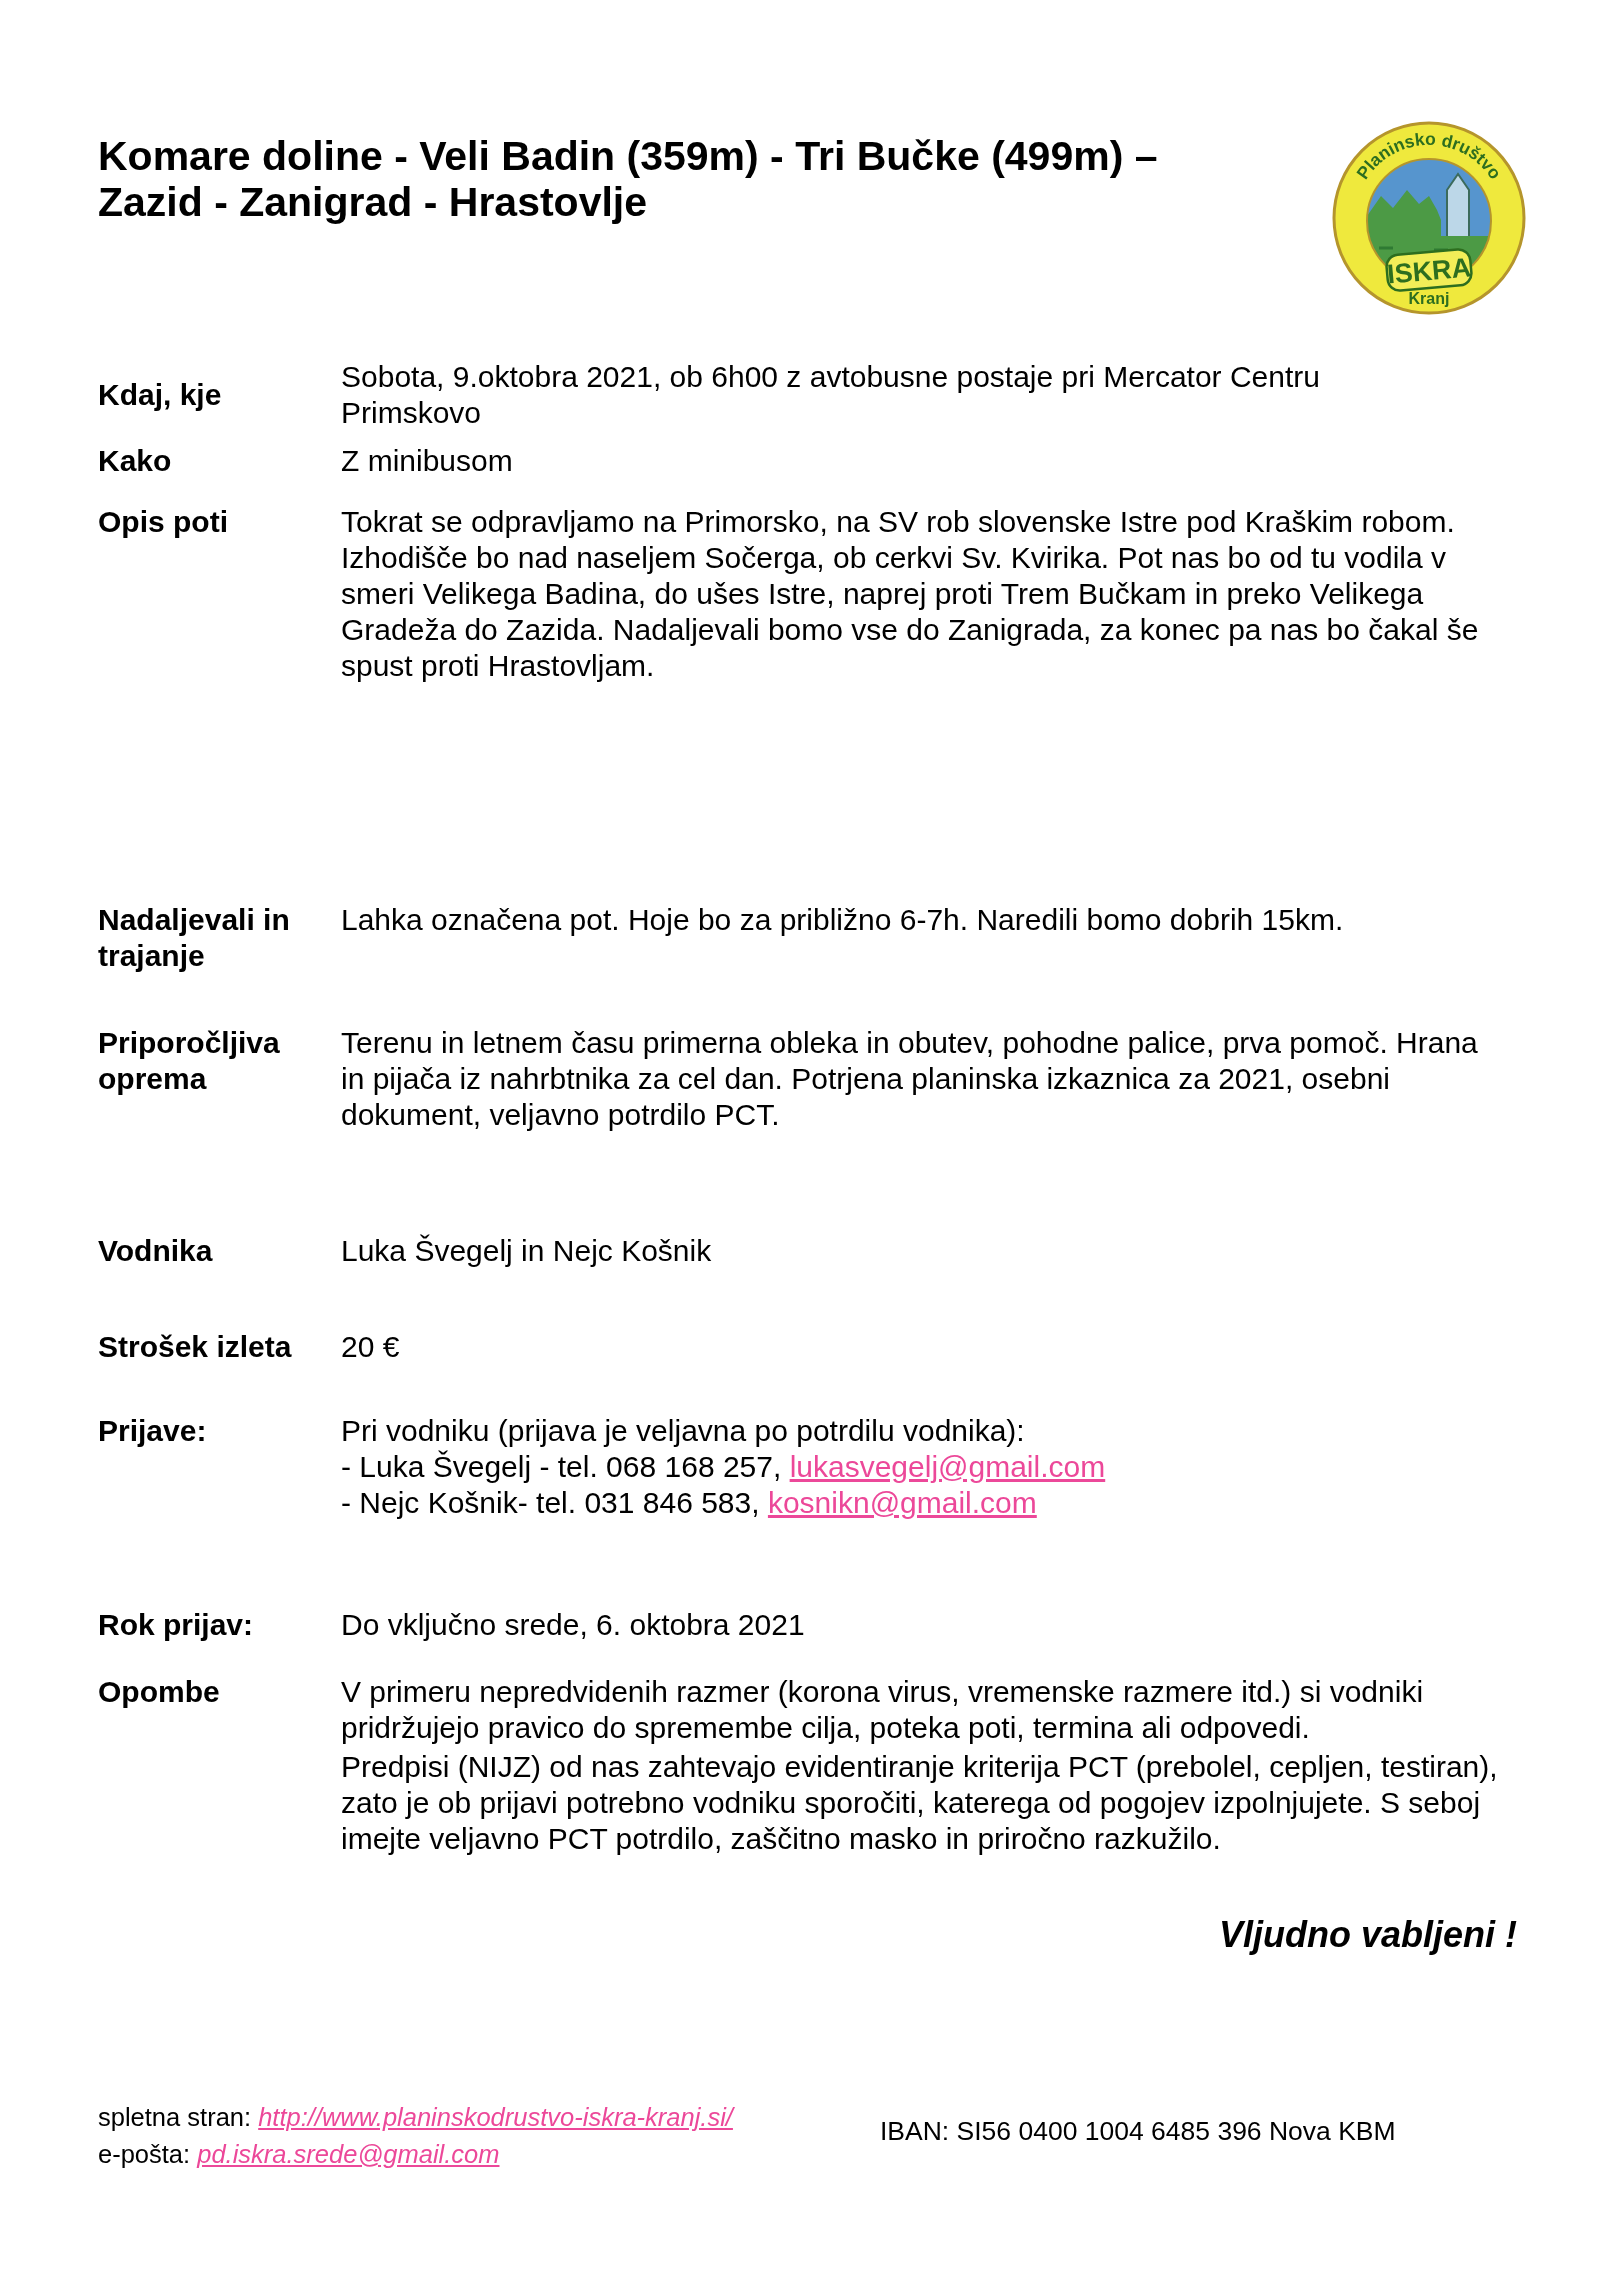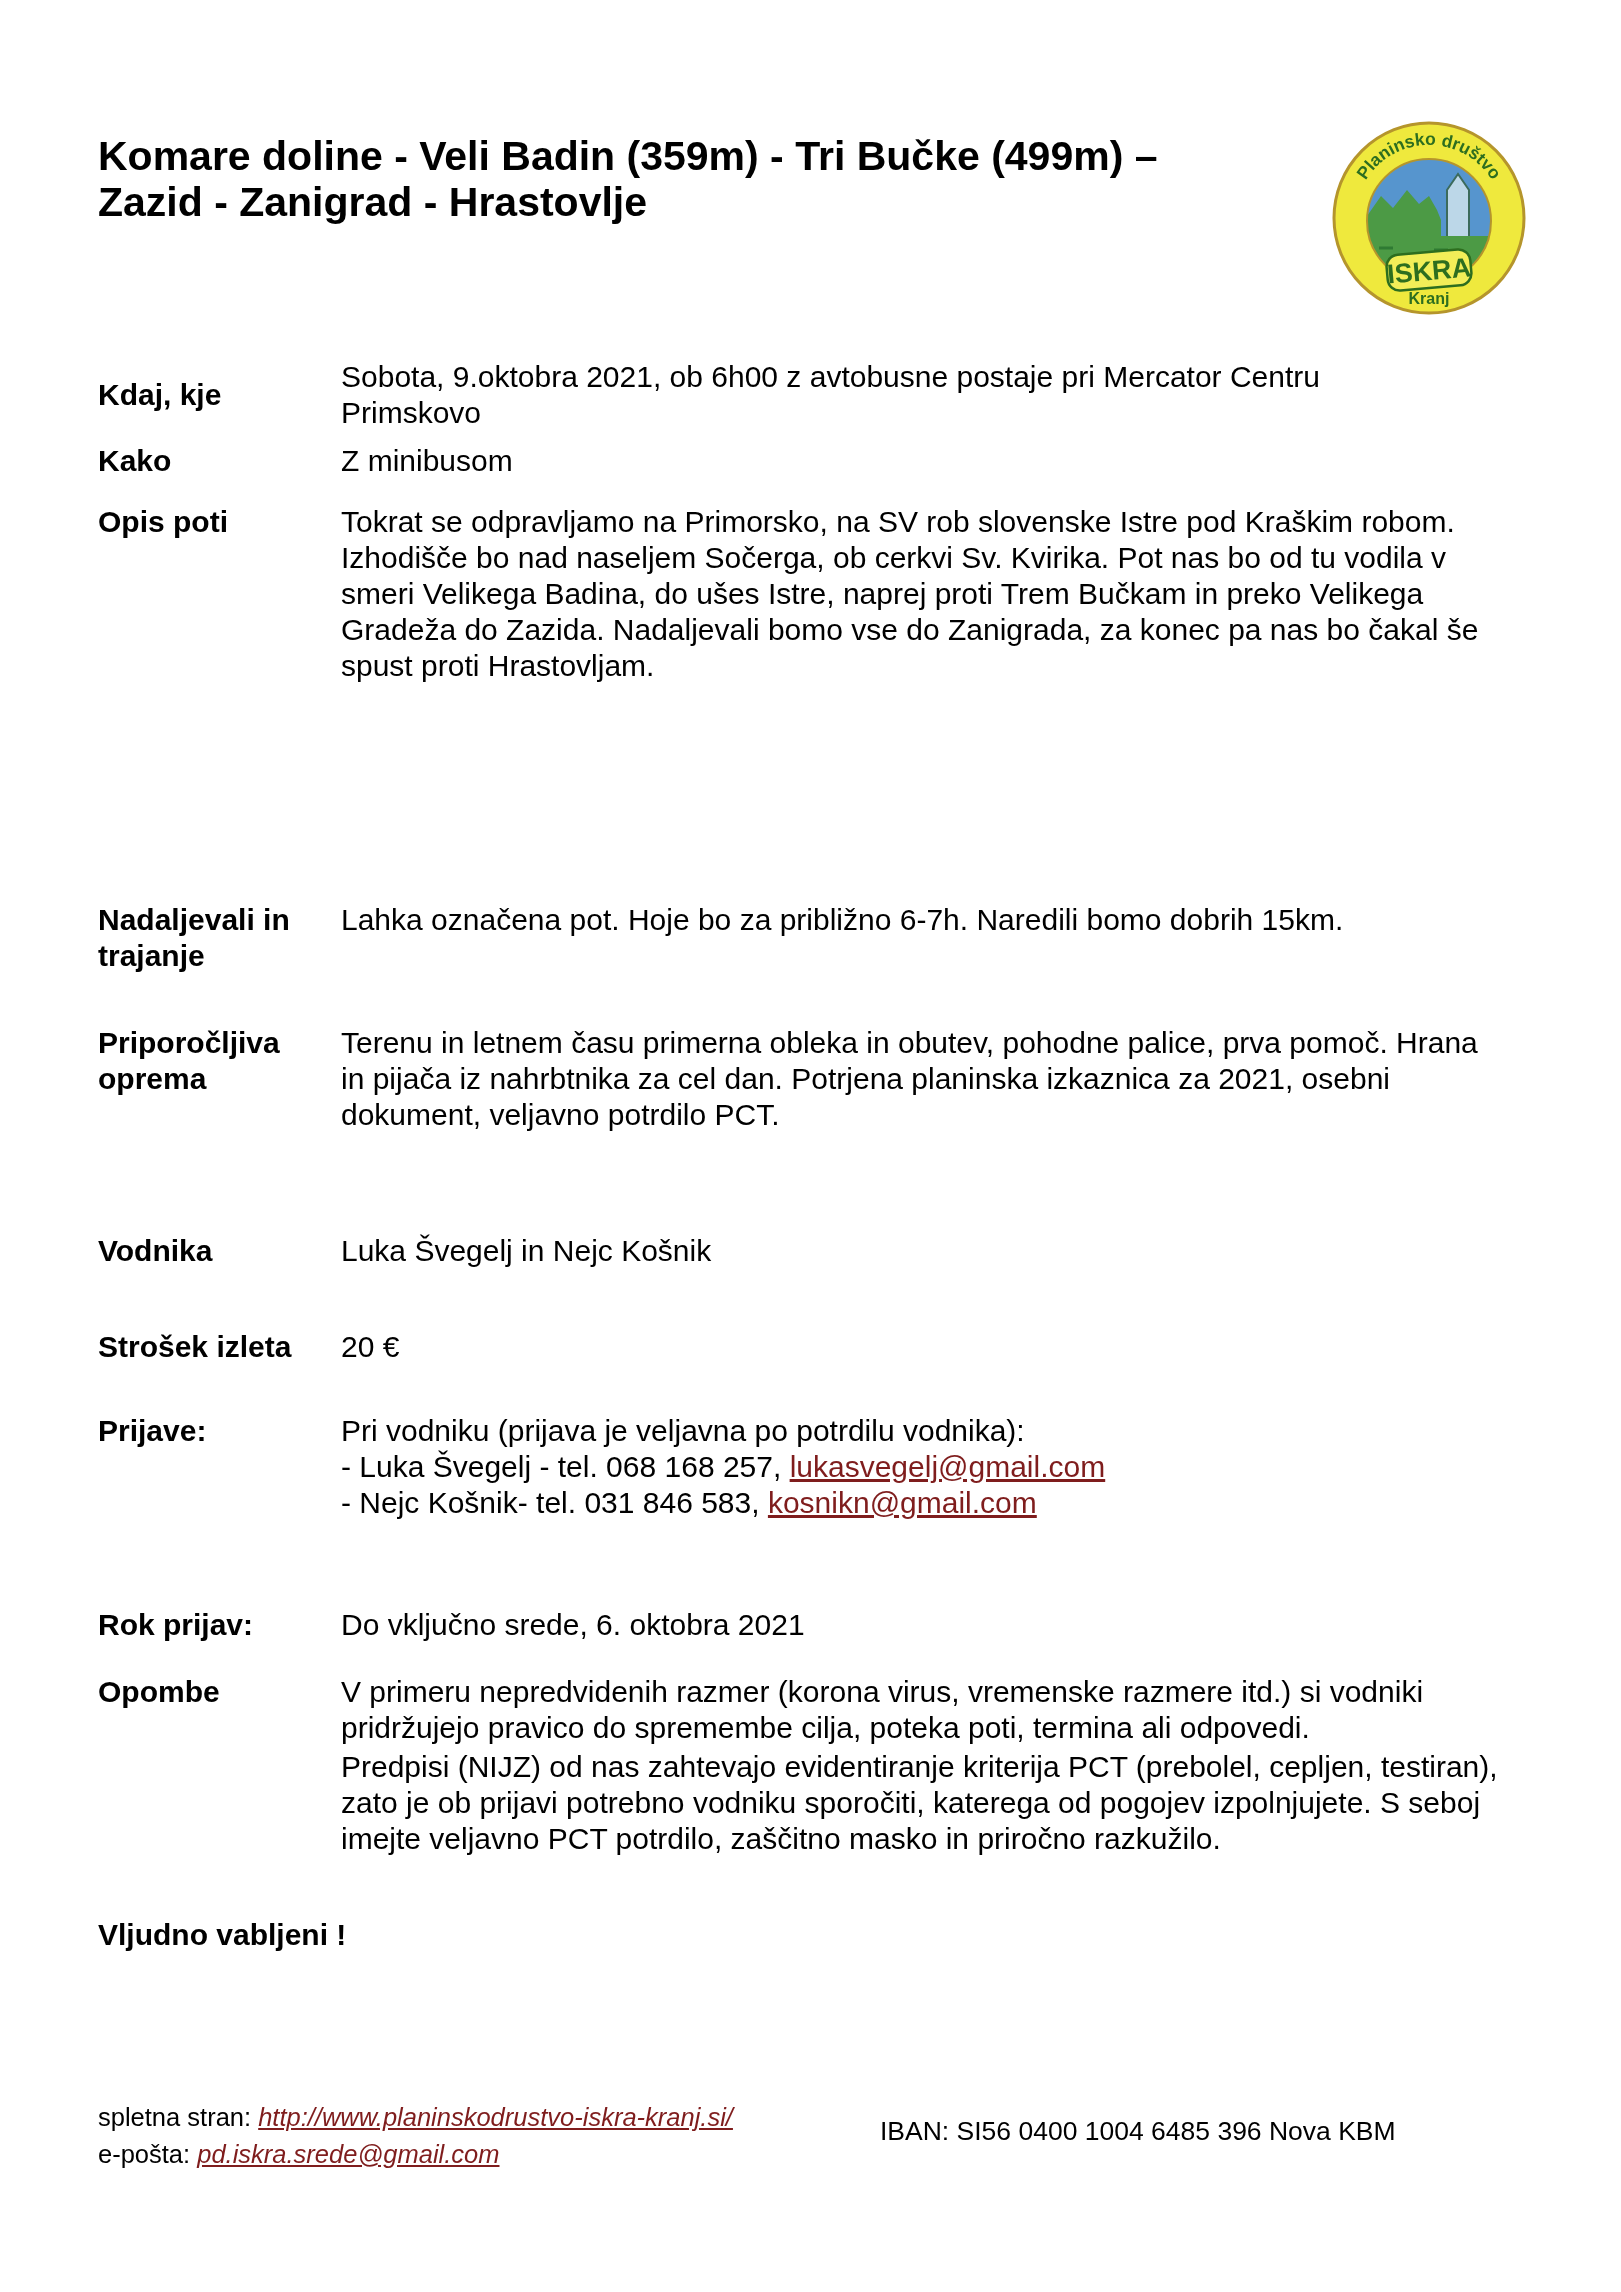--- a/index.html
+++ b/index.html
@@ -42,33 +42,34 @@
   .row .value {
     font-size: 30px;
     line-height: 36px;
     max-width: 1166px;
   }
   .value .vline { display: block; white-space: nowrap; }
   .narrow { max-width: 1029px; }
   .label-center { align-self: center; }
   .para2 { margin-top: 3px; }
   a.doc-link {
-    color: #7f1d1d;
+    color: #ec4899;
     text-decoration: underline;
     cursor: pointer;
   }
   .closing {
     position: absolute;
     left: 98px;
     top: 1917px;
     width: 1419px;
-    text-align: left;
-    font-size: 30px;
+    text-align: right;
+    font-size: 36px;
     font-weight: bold;
     line-height: 36px;
+    font-style: italic;
   }
   .footer-left {
     position: absolute;
     left: 98px;
     top: 2099px;
     font-size: 25.5px;
     line-height: 37px;
   }
   .footer-left a.doc-link { font-style: italic; }
   .footer-iban {

